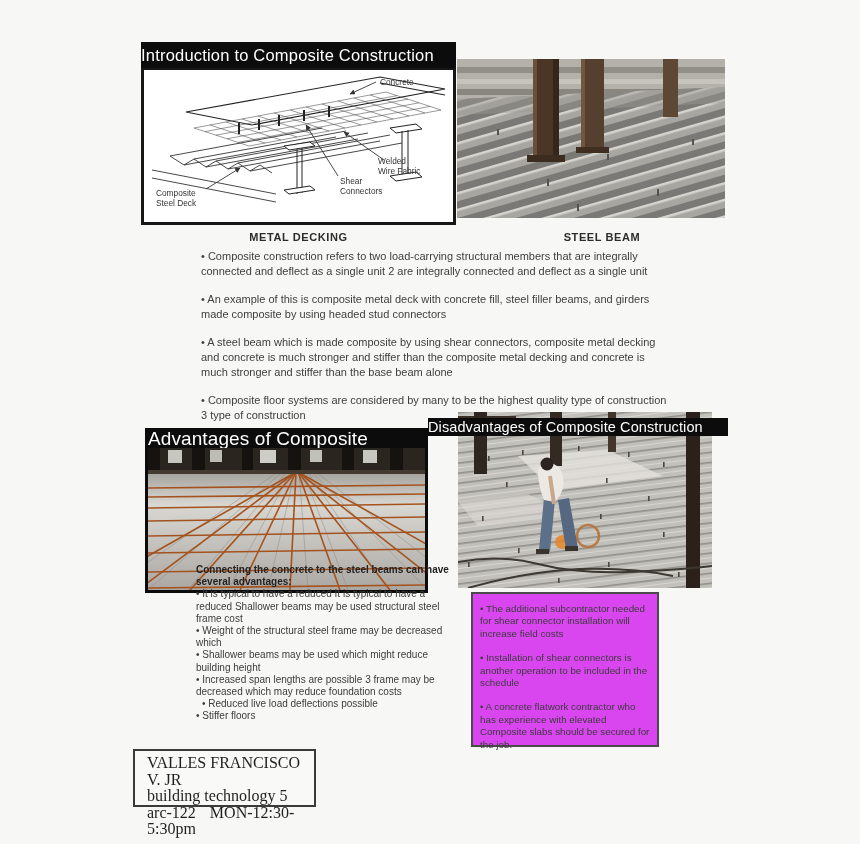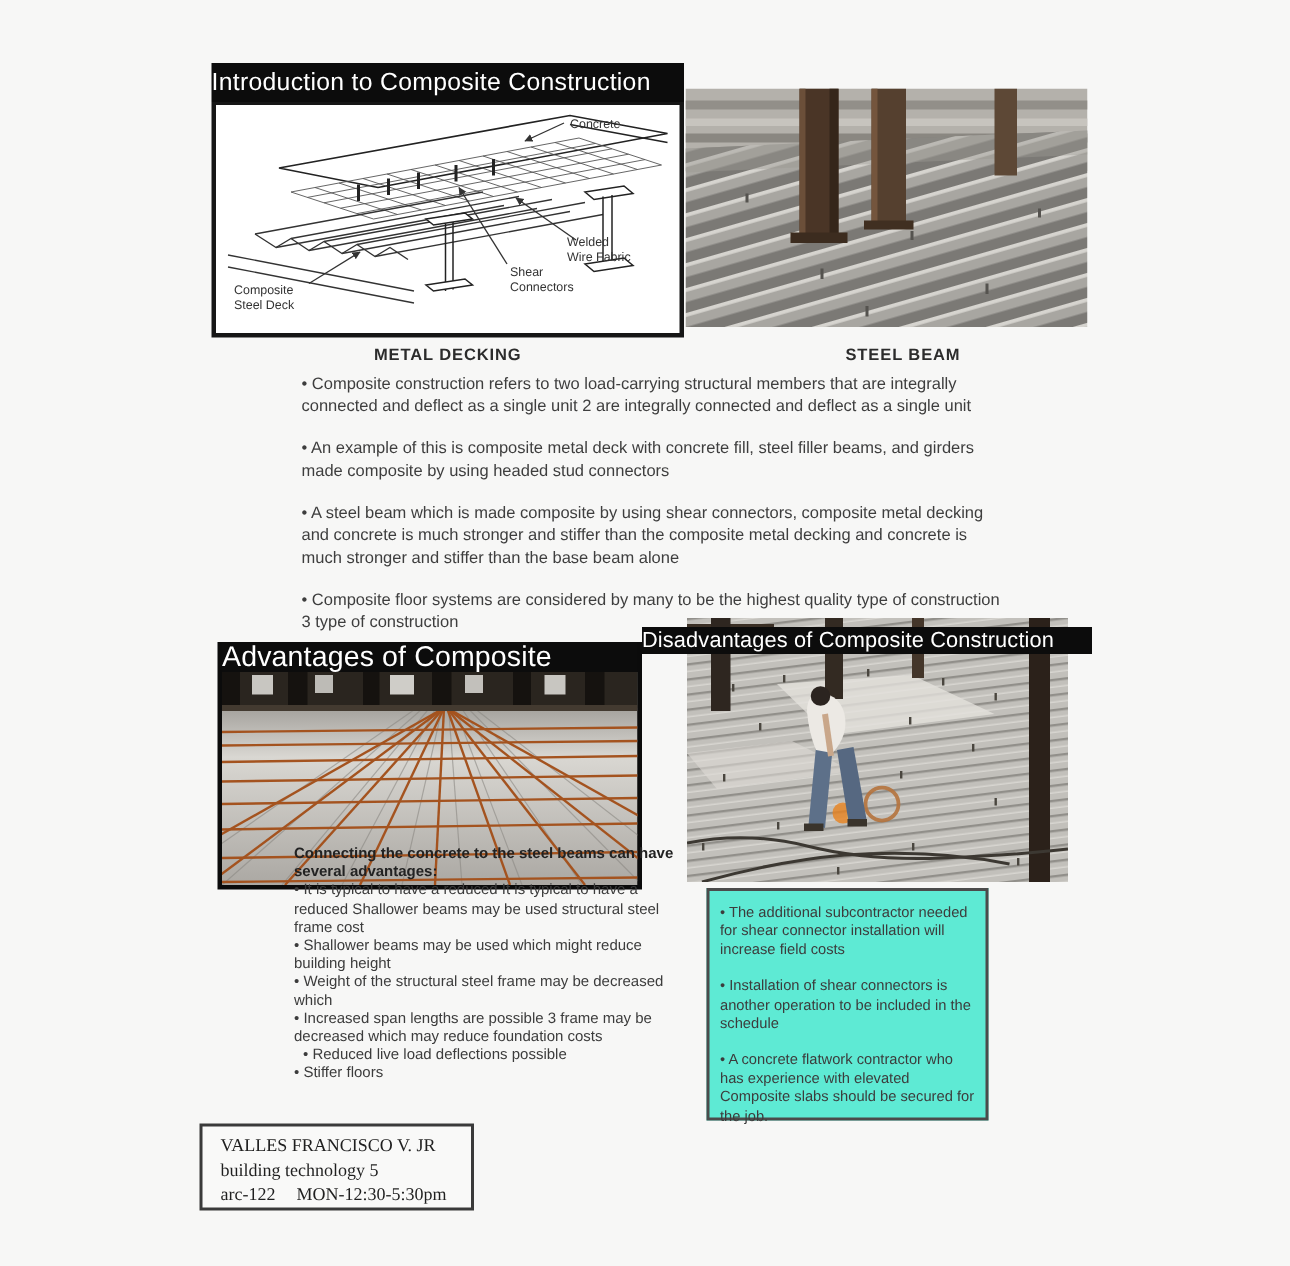--- a/index.html
+++ b/index.html
@@ -40,28 +40,28 @@
               font-size:14.5px;z-index:2;letter-spacing:.1px;}
 
   
   .adv-text{position:absolute;left:196px;top:564px;width:268px;font-size:10px;line-height:12.2px;color:#3c3c3c;}
   .adv-text .adv-heading{font-weight:bold;margin:0;color:#222;}
   .adv-text div{margin:0;}
   .adv-text .indent{padding-left:6px;}
 
   
   .dis-box{position:absolute;left:471px;top:592px;width:170px;height:133px;border:2px solid #4b4b4b;
-           background:#5eead4;padding:9px 7px;font-size:9.8px;line-height:12.4px;color:#3c3c3c;}
+           background:#d946ef;padding:9px 7px;font-size:9.8px;line-height:12.4px;color:#3c3c3c;}
   .dis-box div{margin:0 0 12px 0;}
   .dis-box div:last-child{margin-bottom:0;}
 
   
   .name-box{position:absolute;left:133px;top:749px;width:167px;height:46px;border:2px solid #3a3a3a;
             background:#f9f9f8;padding:4px 0 4px 12px;font-family:"Liberation Serif",serif;
-            font-size:12px;line-height:16.5px;color:#1f1f1f;}
+            font-size:16px;line-height:16.5px;color:#1f1f1f;}
   .name-box .gap{display:inline-block;width:14px;}
 </style>
 </head>
 <body>
 
 <div class="page">
 
   <section class="intro">
     <div class="banner intro-banner">Introduction to Composite Construction</div>
     <div class="intro-diagram">
@@ -311,22 +311,22 @@
         <path d="M92,64 L96,92" stroke="#c9a78a" stroke-width="4" fill="none"></path>
         <circle cx="89" cy="52" r="6.5" fill="#2b2420"></circle>
       </g>
     </svg>
   </figure>
   <div class="banner dis-banner">Disadvantages of Composite Construction</div>
 
   <div class="adv-text">
     <p class="adv-heading">Connecting the concrete to the steel beams can have several advantages:</p>
     <div>• It is typical to have a reduced It is typical to have a reduced Shallower beams may be used structural steel frame cost</div>
+    <div>• Weight of the structural steel frame may be decreased which</div>
     <div>• Shallower beams may be used which might reduce building height</div>
-    <div>• Weight of the structural steel frame may be decreased which</div>
     <div>• Increased span lengths are possible 3 frame may be decreased which may reduce foundation costs</div>
     <div class="indent">• Reduced live load deflections possible</div>
     <div>• Stiffer floors</div>
   </div>
 
   <div class="dis-box">
     <div>• The additional subcontractor needed for shear connector installation will increase field costs</div>
     <div>• Installation of shear connectors is another operation to be included in the schedule</div>
     <div>• A concrete flatwork contractor who has experience with elevated Composite slabs should be secured for the job.</div>
   </div>

